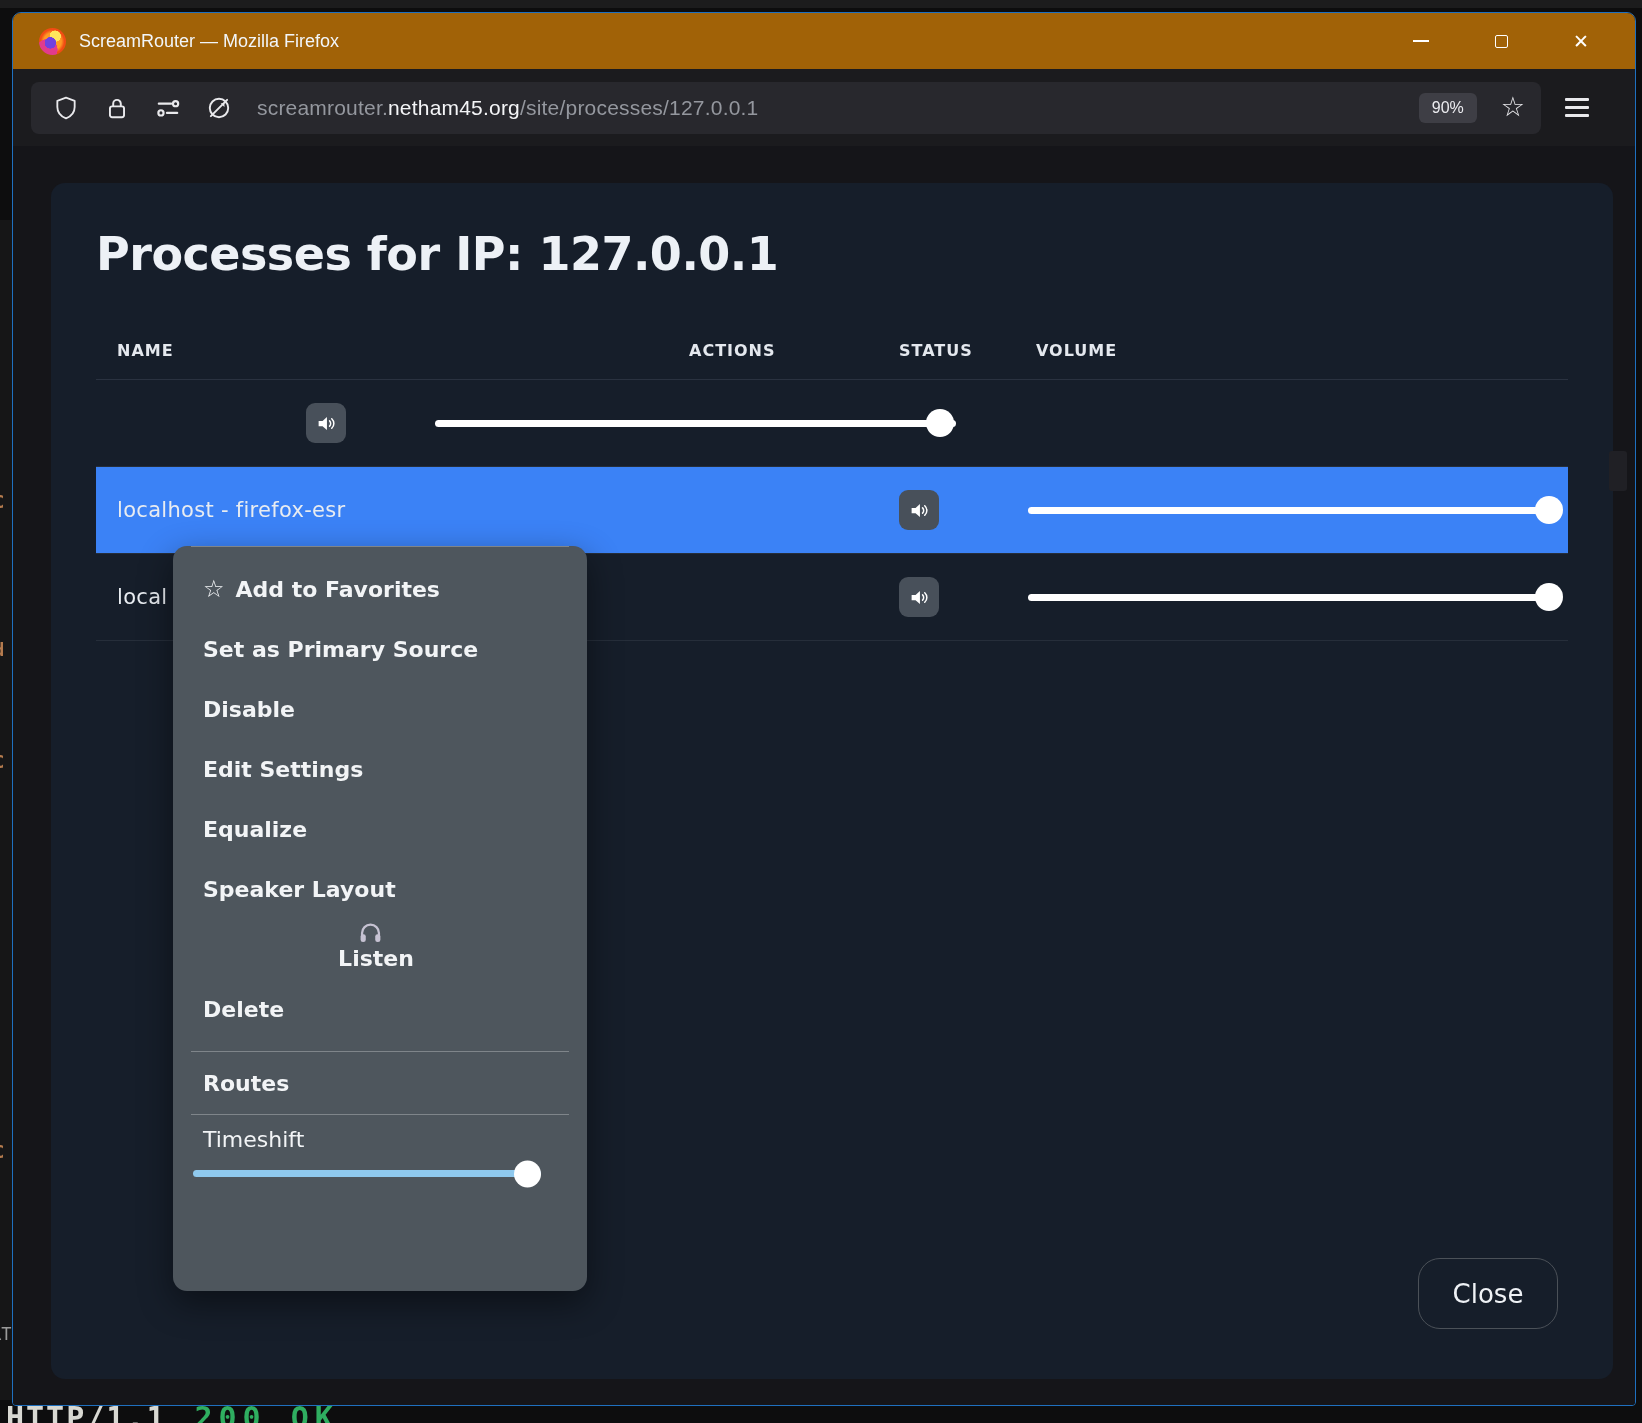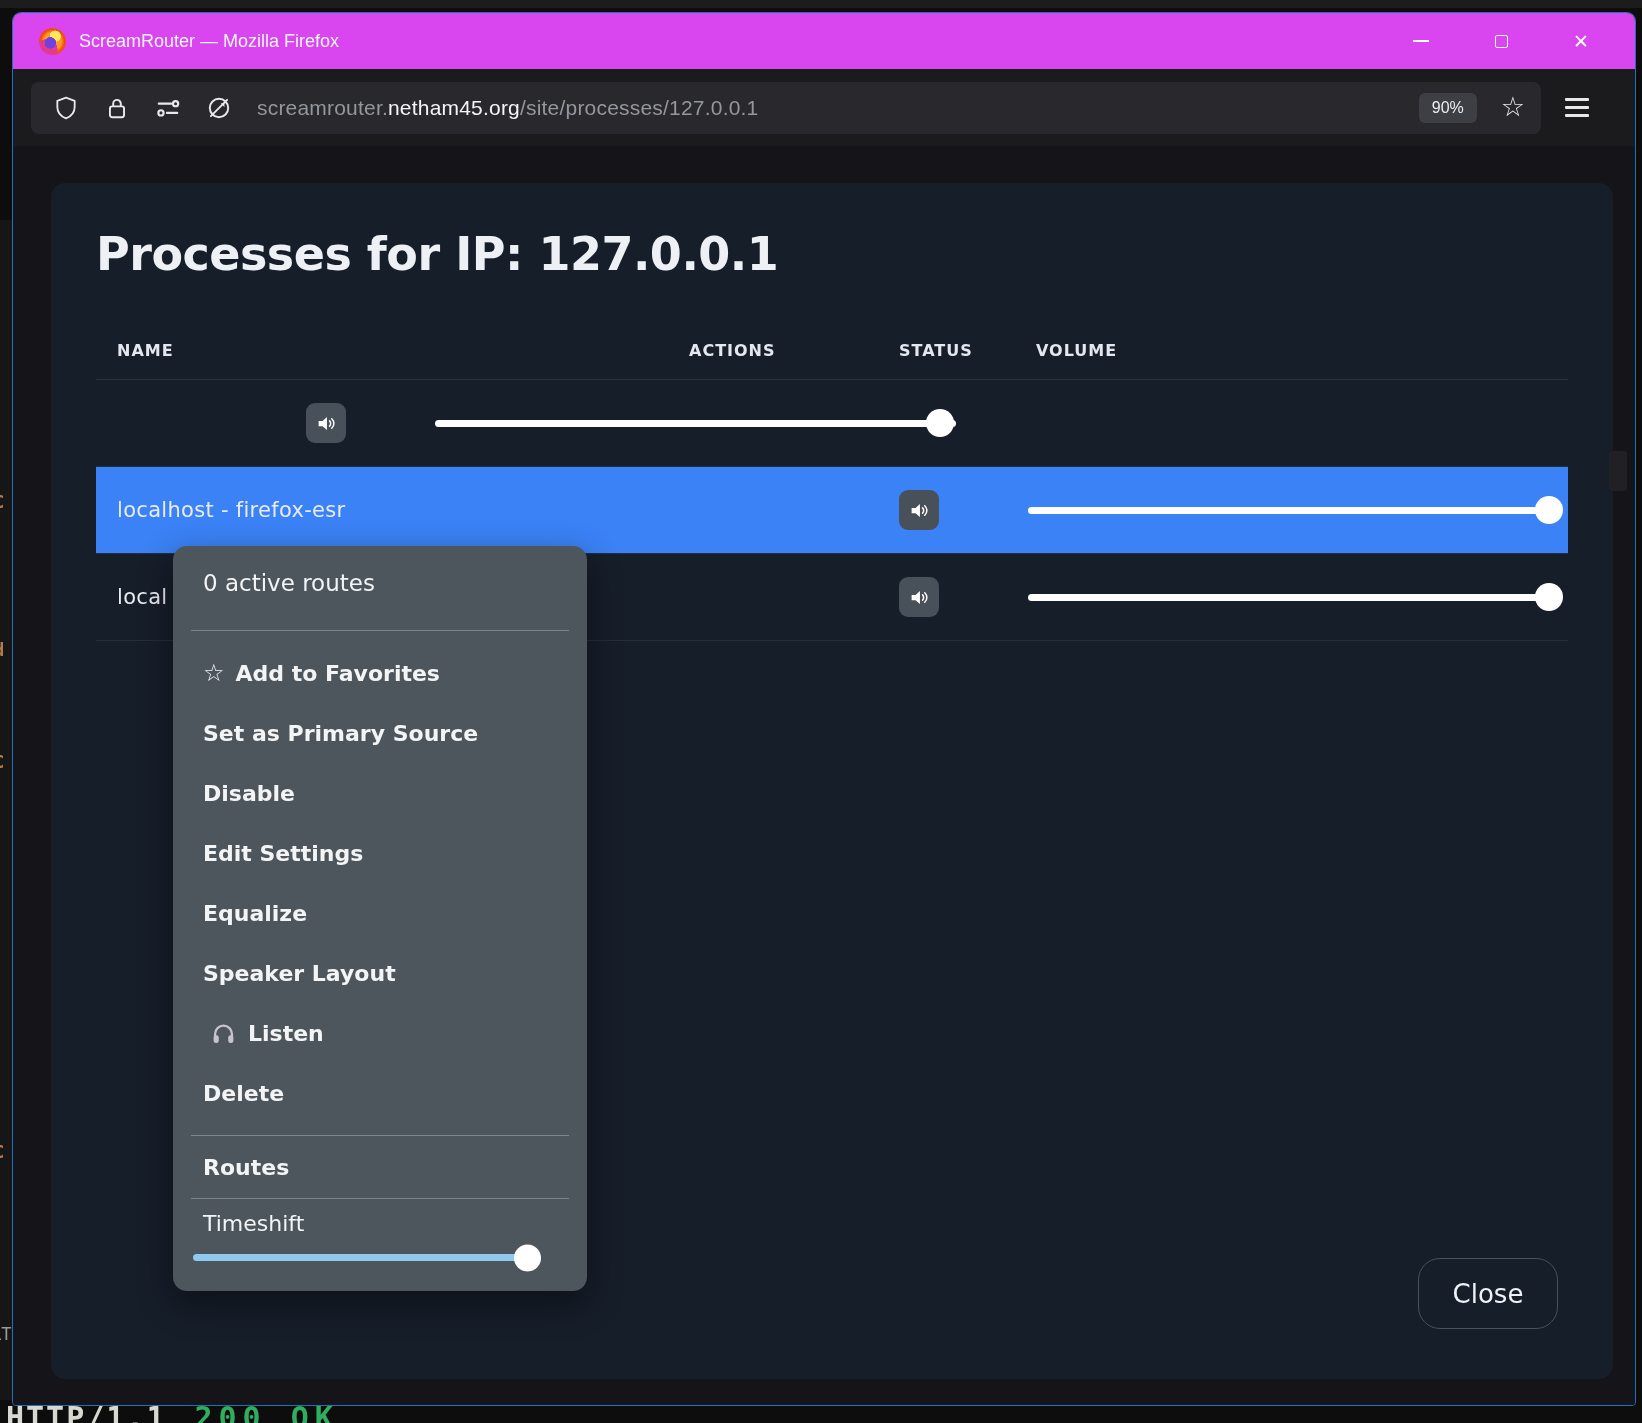--- a/index.html
+++ b/index.html
@@ -12,21 +12,21 @@
   .desk-leftstrip { position:absolute; left:0; top:220px; width:12px; height:1180px; background:#161617; }
   .frag { position:absolute; font-family:"DejaVu Sans Mono", monospace; font-size:17px; font-weight:bold; z-index:1; }
   .httpline { position:absolute; left:6px; top:1400px; z-index:1; font-family:"DejaVu Sans Mono", monospace;
               font-size:30px; font-weight:bold; letter-spacing:2px; white-space:nowrap; color:#d8d8d2; }
   .httpline .ok { margin-left:28px; letter-spacing:6px; }
 
   
   #window { position:absolute; left:12px; top:12px; width:1624px; height:1394px; z-index:2;
             border:1.5px solid #1f70bf; border-radius:9px 9px 4px 4px; overflow:hidden;
             background:#151519; }
-  .titlebar { height:56px; background:#d946ef; display:flex; align-items:center;
+  .titlebar { height:56px; background:#a16207; display:flex; align-items:center;
               font-family:"Liberation Sans", sans-serif;justify-content:flex-end; }
   .fflogo { width:27px; height:27px; margin-left:26px; border-radius:50%;
             background:
               radial-gradient(circle at 42% 55%, #7141e0 0 26%, rgba(0,0,0,0) 27%),
               radial-gradient(circle at 30% 80%, #e23b8d 0 36%, rgba(0,0,0,0) 37%),
               radial-gradient(circle at 60% 30%, #ffe75c 0 22%, rgba(0,0,0,0) 23%),
               radial-gradient(circle at 50% 50%, #ff9a24 0 46%, #f24c14 62%); }
   .win-title { margin-left:13px; font-size:18px; color:#f2f6fa; }
   .win-controls { margin-left:auto; display:flex; height:100%; }
   .wbtn { width:80px; height:100%; display:flex; align-items:center; justify-content:center; }
@@ -83,21 +83,21 @@
   
   .menu { position:absolute; left:160px; top:400px; width:414px; height:745px;
           background:#4e565d; border-radius:14px; z-index:5;
           box-shadow:0 12px 34px rgba(0,0,0,.45); color:#f2f4f6; }
   .menu-head { padding:24px 30px 34px 30px; font-size:23px; font-weight:400; }
   .mdiv { height:1px; background:rgba(255,255,255,.28); margin:0 18px; }
   .mitems { padding:12px 0; }
   .mitem { height:60px; display:flex; align-items:center; padding:0 30px;
            font-size:22px; font-weight:600; cursor:pointer; }
   .mitem .mi-star { font-size:24px; font-weight:400; margin-right:11px; line-height:1; }
-  .mitem.listen { padding-left:37px; }
+  .mitem.listen { padding-left:22px;flex-direction:column; }
   .mitem .mi-hp { margin-right:11px; display:flex; }
   .mroutes { height:62px; display:flex; align-items:center; padding:0 30px;
              font-size:22px; font-weight:800; }
   .mtime { padding:12px 20px 0 20px; }
   .mtime-label { padding-left:10px; font-size:22px; font-weight:400; }
   .tslider { position:relative; height:27px; margin-top:8px; width:348px; }
   .tslider .track { position:absolute; left:0; right:0; top:50%; height:7px; margin-top:-3.5px;
                     background:#8fc9ee; border-radius:4px; }
   .tslider .thumb { position:absolute; top:50%; width:27px; height:27px; border-radius:50%;
                     background:#ffffff; transform:translateY(-50%); }
@@ -248,21 +248,20 @@
             </div>
           </div>
         </div>
 
         <button class="close-btn">Close</button>
       </div>
 
       <div class="vscroll"></div>
 
       <div class="menu">
-        <div class="menu-head">0 active routes</div>
         <div class="mdiv"></div>
 
         <div class="mitems">
           <div class="mitem">
             <span class="mi-star">☆</span>
             <span>Add to Favorites</span>
           </div>
           <div class="mitem">
             <span>Set as Primary Source</span>
           </div>

